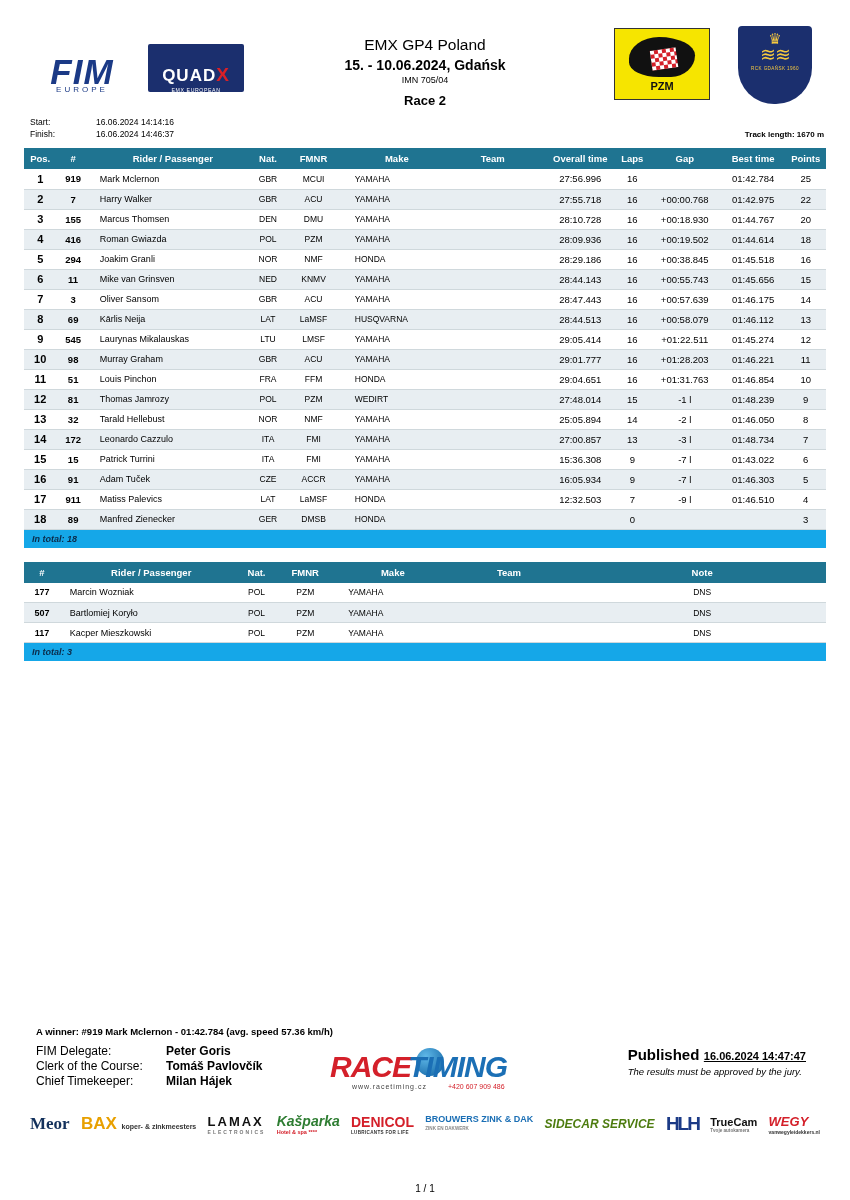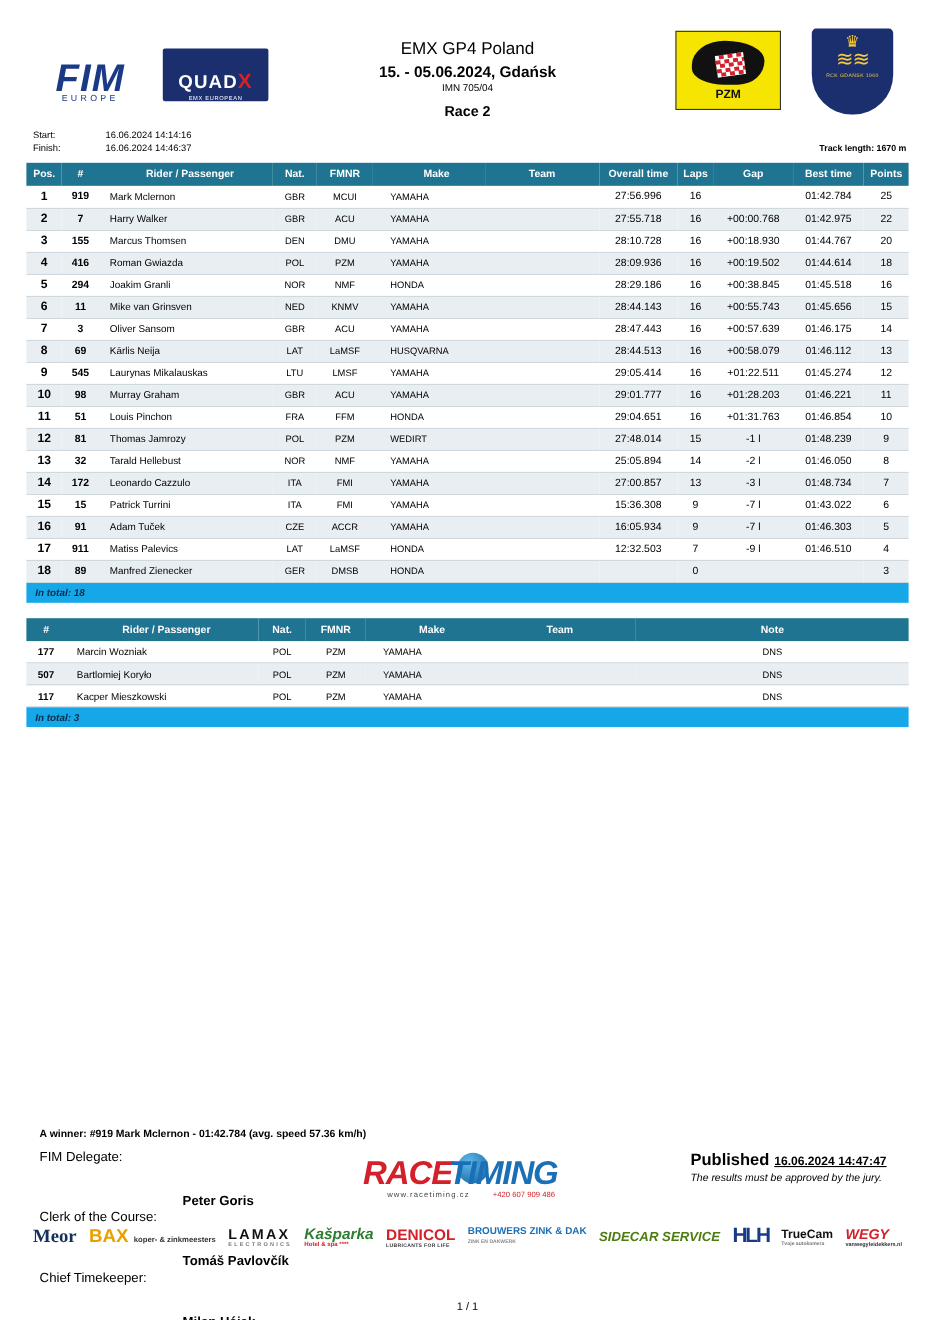--- a/index.html
+++ b/index.html
@@ -196,21 +196,21 @@
   .winner {
     position: absolute; left: 36px; top: 6px;
     font-size: 9.5px; font-weight: bold; color: #000;
   }
   .officials {
     position: absolute; left: 36px; top: 24px;
     font-size: 12px;
   }
   .off-row { display: flex; line-height: 15px; }
   .off-label { width: 130px; }
-  .off-name { font-weight: bold; margin-top: 40px; }
+  .off-name { font-weight: bold; }
 
   .rt-logo {
     position: absolute; left: 330px; top: 28px;
     width: 200px; height: 48px;
   }
   .rt-race {
     font-size: 30px; font-weight: bold; font-style: italic;
     color: #d4202a; letter-spacing: -1px;
     position: absolute; left: 0; top: 2px;
   }
@@ -284,21 +284,21 @@
 
     <div class="quad-logo">
       <div class="quad-title">
         <span>QUAD</span><span class="quad-x">X</span>
       </div>
       <div class="quad-sub">EMX EUROPEAN CHAMPIONSHIP</div>
     </div>
 
     <div class="title-block">
       <div class="evt-title">EMX GP4 Poland</div>
-      <div class="evt-date">15. - 05.06.2024, Gdańsk</div>
+      <div class="evt-date">15. - 10.06.2024, Gdańsk</div>
       <div class="evt-imn">IMN 705/04</div>
       <div class="evt-race">Race 2</div>
     </div>
 
     <div class="pzm-logo">
       <div class="pzm-inner">
         <div class="pzm-blob"></div>
         <div class="pzm-checker"></div>
         <div class="pzm-label">PZM</div>
       </div>

